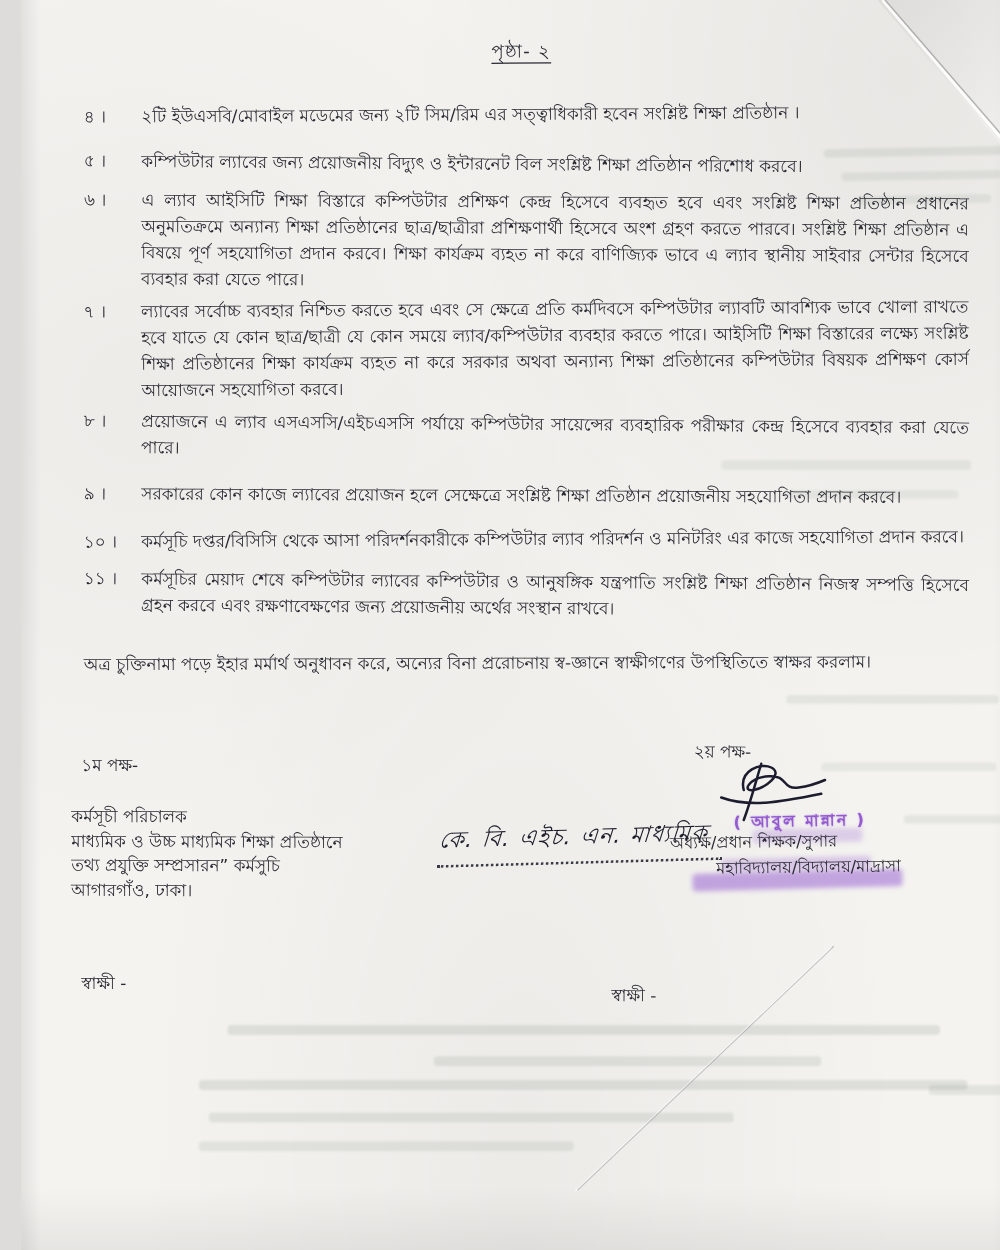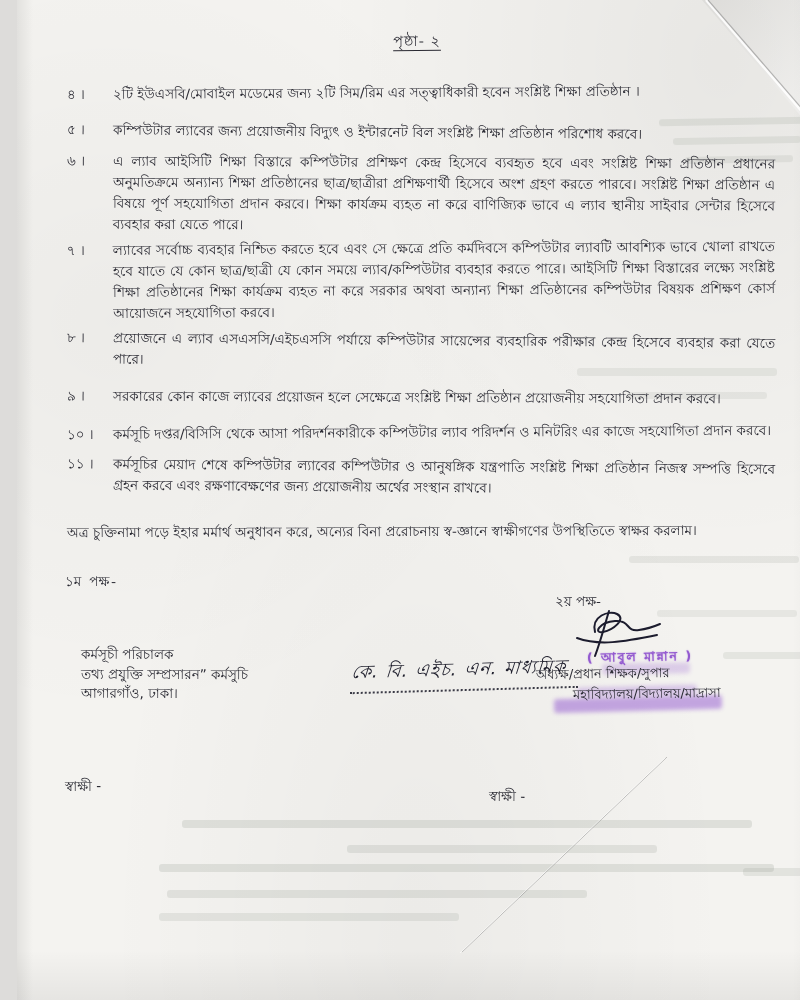--- a/index.html
+++ b/index.html
@@ -41,21 +41,21 @@
   .clause .cnum{white-space:nowrap;}
   .clause .ctext{margin:0;text-align:justify;}
   .rot-a{transform:rotate(-0.35deg);}
   .rot-b{transform:rotate(0.45deg);}
   .rot-c{transform:rotate(0.25deg);}
   .closing{
     position:absolute;left:50px;right:48px;top:521px;
     font-size:13.5px;line-height:21px;transform:rotate(-0.2deg);
   }
   .party-label{position:absolute;font-size:13.5px;}
-  .first-party-label{left:48px;top:571px;font-family:Liberation Mono, monospace;}
+  .first-party-label{left:48px;top:602px;}
   .second-party-label{left:538px;top:591px;transform:rotate(0.4deg);}
   .sig-svg{position:absolute;left:548px;top:608px;width:100px;height:52px;}
   .stamp-name{
     position:absolute;left:530px;top:648px;width:186px;text-align:center;
     font-size:12.5px;font-weight:bold;letter-spacing:2px;
     color:#8746cc;opacity:0.88;transform:rotate(-1.2deg);
     text-shadow:0 0 1.5px rgba(135,70,204,0.7);white-space:nowrap;
   }
   .designation-1{position:absolute;left:519px;top:664px;font-size:13px;white-space:nowrap;transform:rotate(-0.8deg);}
   .designation-2{position:absolute;left:556px;top:684px;font-size:13px;white-space:nowrap;transform:rotate(-0.8deg);}
@@ -63,21 +63,21 @@
     position:absolute;left:334px;top:655px;width:228px;height:34px;
     font-size:18px;font-style:italic;color:#1d1d2b;
     transform:rotate(-1.6deg) skewX(-6deg);
     border-bottom:2px dotted #3a3a46;white-space:nowrap;overflow:visible;
     letter-spacing:1px;
   }
   .stamp-smear{position:absolute;background:#8746cc;border-radius:3px;filter:blur(2px);pointer-events:none;}
   .smear1{left:537px;top:697px;width:168px;height:14px;opacity:0.45;transform:rotate(-1.5deg);}
   .smear2{left:585px;top:663px;width:88px;height:11px;opacity:0.22;transform:rotate(-1deg);}
   .smear3{left:560px;top:686px;width:120px;height:10px;opacity:0.25;transform:rotate(-1.5deg);}
-  .address-block{position:absolute;left:64px;top:645px;font-size:13.5px;line-height:19.5px;transform:rotate(0.2deg);}
+  .address-block{position:absolute;left:40px;top:645px;font-size:13.5px;line-height:19.5px;transform:rotate(0.2deg);}
   .address-block div{white-space:nowrap;}
   .witness{position:absolute;font-size:13.5px;}
   .witness-left{left:48px;top:776px;}
   .witness-right{left:472px;top:786px;transform:rotate(0.5deg);}
   .ghost{position:absolute;background:#8b9488;border-radius:3px;filter:blur(0.7px);pointer-events:none;}
   .crease-svg{position:absolute;left:0;top:0;width:800px;height:1000px;pointer-events:none;}
 </style>
 </head>
 <body>
 
@@ -160,20 +160,21 @@
   <div class="stamp-smear smear3"></div>
   <div class="stamp-smear smear1"></div>
 
   <div class="designation-1">অধ্যক্ষ/প্রধান শিক্ষক/সুপার</div>
   <div class="designation-2">মহাবিদ্যালয়/বিদ্যালয়/মাদ্রাসা</div>
 
   <div class="handwritten">কে. বি. এইচ. এন. মাধ্যমিক</div>
 
   <div class="address-block">
     <div>কর্মসূচী পরিচালক</div>
+    <div>মাধ্যমিক ও উচ্চ মাধ্যমিক শিক্ষা প্রতিষ্ঠানে</div>
     <div>তথ্য প্রযুক্তি সম্প্রসারন” কর্মসুচি</div>
     <div>আগারগাঁও, ঢাকা।</div>
   </div>
 
   <div class="witness witness-left">স্বাক্ষী -</div>
   <div class="witness witness-right">স্বাক্ষী -</div>
 
 </div>
 
 </body></html>

